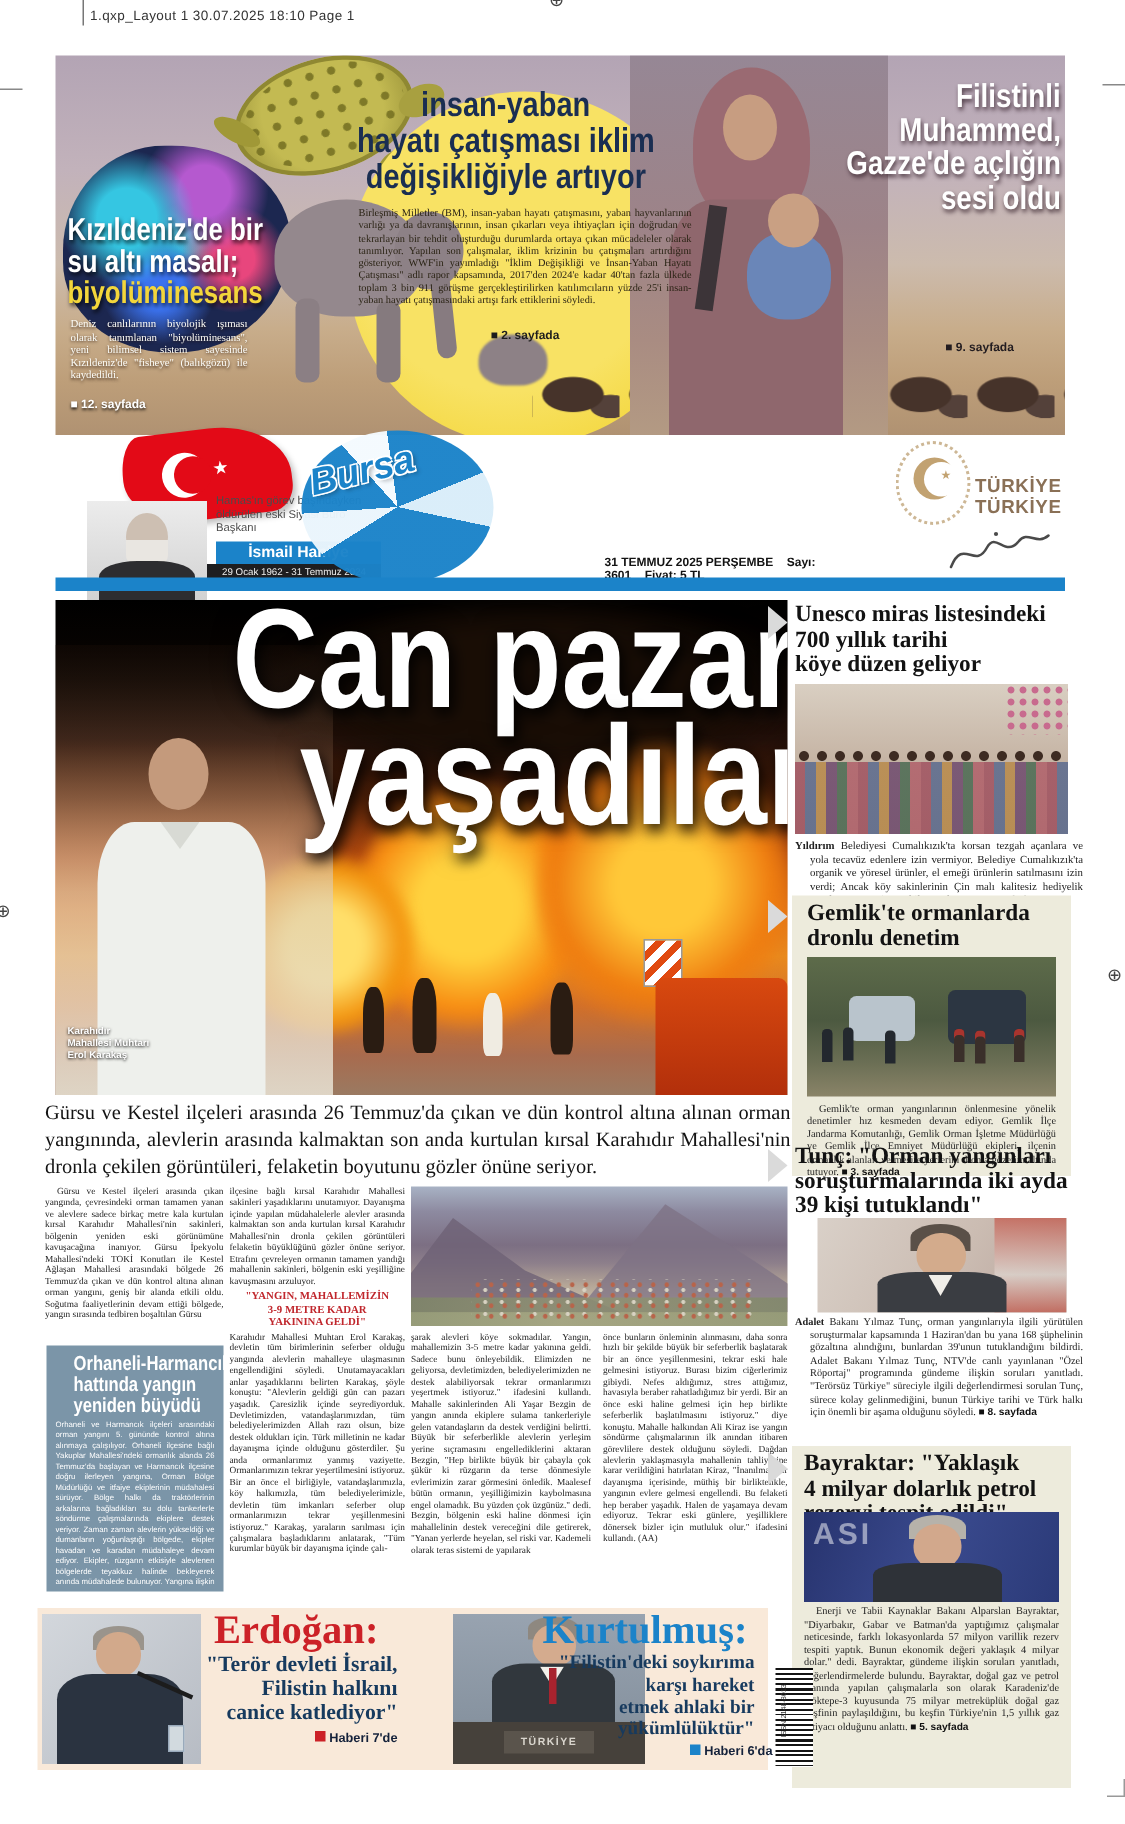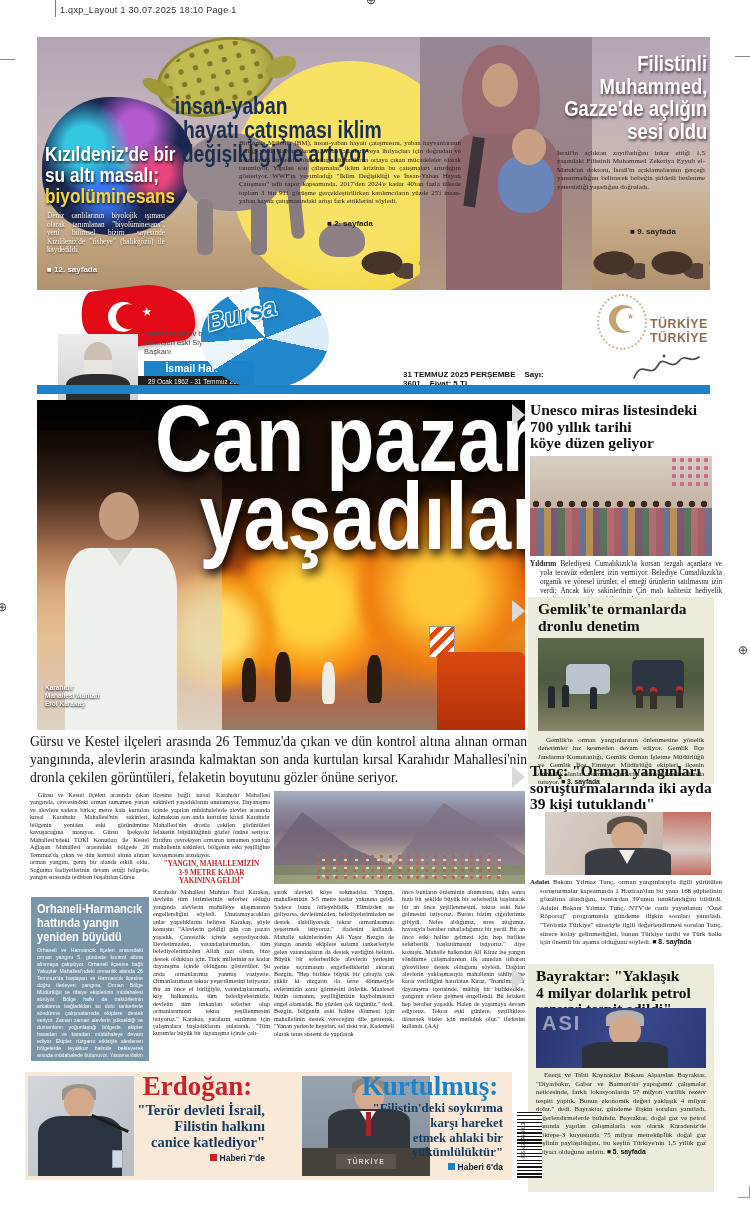--- a/index.html
+++ b/index.html
@@ -59,22 +59,22 @@
   .wstrap{left:48px;top:100px;width:12px;height:70px;background:#3c3438;transform:rotate(8deg);}
   .childBody{left:78px;top:118px;width:56px;height:58px;border-radius:45%;background:#6a86b8;}
   .childHead{left:92px;top:92px;width:34px;height:36px;border-radius:50%;background:#c9a083;}
 
   .bLeftHead{left:8px;top:106px;width:160px;font:bold 21px/21px "Liberation Sans",sans-serif;color:#fff;
     text-shadow:1px 2px 3px rgba(0,0,0,.75);}
   .bLeftHead .hl{color:#f3d63b;}
   .bLeftBody{left:10px;top:175px;width:118px;font:7.2px/8.6px "Liberation Serif",serif;color:#fdfdf8;
     text-shadow:0 1px 2px rgba(40,20,10,.8);}
   .bLeftRef{left:10px;top:228px;font:bold 8px "Liberation Sans",sans-serif;color:#fff;text-shadow:0 1px 2px rgba(0,0,0,.8);}
-  .bCenterHead{left:127px;top:20px;width:320px;text-align:left;
-    font:bold 23px/24px "Liberation Sans",sans-serif;color:#1a2e52;margin-top:37px;}
+  .bCenterHead{left:140px;top:20px;width:320px;text-align:center;
+    font:bold 23px/24px "Liberation Sans",sans-serif;color:#1a2e52;}
   .bCenterBody{left:202px;top:102px;width:222px;font:6.9px/8.3px "Liberation Serif",serif;color:#2a2314;text-align:justify;}
   .bCenterRef{left:202px;top:182px;width:222px;text-align:center;font:bold 8px "Liberation Sans",sans-serif;color:#1d1d1d;}
   .bRightHead{left:410px;top:16px;width:260px;text-align:right;
     font:bold 22px/22.5px "Liberation Sans",sans-serif;color:#fff;text-shadow:1px 2px 3px rgba(40,20,30,.75);}
   .bRightBody{left:520px;top:112px;width:148px;font:7px/8.4px "Liberation Serif",serif;color:#2b2227;text-align:justify;}
   .bRightRef{left:566px;top:190px;width:100px;text-align:center;font:bold 8px "Liberation Sans",sans-serif;color:#221c20;}
 
   
   .flag{left:82px;top:286px;width:112px;height:60px;background:#e30a17;transform:rotate(-7deg);
     border-radius:12% 46% 14% 40%/46% 60% 30% 52%;box-shadow:2px 3px 4px rgba(0,0,0,.25);}
@@ -128,21 +128,21 @@
     text-shadow:3px 5px 10px rgba(0,0,0,.85),0 0 18px rgba(0,0,0,.5);}
   .deck{left:30px;top:733px;width:497px;font:13.6px/18.2px "Liberation Serif",serif;color:#131313;text-align:justify;}
   .colbody{font:6.2px/7.45px "Liberation Serif",serif;color:#1a1a1a;text-align:justify;overflow:hidden;}
   .c1{left:30px;top:791px;width:119px;height:104px;}
   .c2{left:153px;top:791px;width:117px;height:273px;}
   .c3{left:274px;top:888px;width:120px;height:177px;}
   .c4{left:402px;top:888px;width:123px;height:177px;}
   .indent{text-indent:8px;}
   .subheadRed{font:bold 7.2px/8.6px "Liberation Serif",serif;color:#c0272d;text-align:center;margin:2px 0;}
   .sbox{left:31px;top:897px;width:118px;height:164px;background:#7b95a8;box-sizing:border-box;padding:5px 6px;}
-  .sboxH{font:bold 13.5px/13.8px "Liberation Sans",sans-serif;color:#fff;}
+  .sboxH{font:bold 13.5px/13.8px "Liberation Sans",sans-serif;color:#fff;margin-left:12px;}
   .sboxB{margin-top:4px;font:5.2px/7px "Liberation Sans",sans-serif;color:#fff;text-align:justify;overflow:hidden;height:110px;}
   .dronePhoto{left:274px;top:791px;width:251px;height:93px;overflow:hidden;
     background:linear-gradient(180deg,#a8b2c4 0%,#8d8aa0 18%,#7c6f83 42%,#8d7f8b 55%,#b3a496 70%,#c9bfa9 84%,#cfc6b0 100%);}
   .ridge1{left:-20px;top:14px;width:160px;height:70px;background:#6e6276;clip-path:polygon(0 100%,30% 10%,60% 60%,100% 100%);opacity:.8;}
   .ridge2{left:110px;top:8px;width:170px;height:76px;background:#7d7184;clip-path:polygon(0 100%,35% 5%,70% 55%,100% 100%);opacity:.75;}
   .village{left:40px;top:62px;width:190px;height:28px;
     background:radial-gradient(circle,#b8644a 1.3px,transparent 1.8px),radial-gradient(circle,#d8d2c2 1.1px,transparent 1.6px);
     background-size:9px 7px,11px 8px;background-position:0 0,4px 3px;}
   .greens{left:0px;top:74px;width:251px;height:19px;background:linear-gradient(90deg,#7e8a62,#93987０ 40%,#8a9168 70%,#7e8a62);opacity:.7;}
 
@@ -244,38 +244,37 @@
       <div class="abs wstrap"></div>
       <div class="abs childBody"></div>
       <div class="abs childHead"></div>
     </div>
 
     <div class="abs bLeftHead">
       <span class="cond">Kızıldeniz'de bir</span><br>
       <span class="cond">su altı masalı;</span><br>
       <span class="cond hl">biyolüminesans</span>
     </div>
-    <div class="abs bLeftBody just">Deniz canlılarının biyolojik ışıması olarak tanımlanan "biyolüminesans", yeni bilimsel bizim sayesinde Kızıldeniz'de "fisheye" (balıkgözü) ile kaydedildi.</div>
+    <div class="abs bLeftBody just">Deniz canlılarının biyolojik ışıması olarak tanımlanan "biyolüminesans", yeni bilimsel sistem sayesinde Kızıldeniz'de "fisheye" (balıkgözü) ile kaydedildi.</div>
     <div class="abs bLeftRef">■ 12. sayfada</div>
 
     <div class="abs bCenterHead">
       <span class="condC">insan-yaban</span><br>
       <span class="condC">hayatı çatışması iklim</span><br>
       <span class="condC">değişikliğiyle artıyor</span>
     </div>
     <div class="abs bCenterBody">Birleşmiş Milletler (BM), insan-yaban hayatı çatışmasını, yaban hayvanlarının varlığı ya da davranışlarının, insan çıkarları veya ihtiyaçları için doğrudan ve tekrarlayan bir tehdit oluşturduğu durumlarda ortaya çıkan mücadeleler olarak tanımlıyor. Yapılan son çalışmalar, iklim krizinin bu çatışmaları artırdığını gösteriyor. WWF'in yayımladığı "İklim Değişikliği ve İnsan-Yaban Hayatı Çatışması" adlı rapor kapsamında, 2017'den 2024'e kadar 40'tan fazla ülkede toplam 3 bin 911 görüşme gerçekleştirilirken katılımcıların yüzde 25'i insan-yaban hayatı çatışmasındaki artışı fark ettiklerini söyledi.</div>
     <div class="abs bCenterRef">■ 2. sayfada</div>
 
     <div class="abs bRightHead">
       <span class="condR">Filistinli</span><br>
       <span class="condR">Muhammed,</span><br>
       <span class="condR">Gazze'de açlığın</span><br>
       <span class="condR">sesi oldu</span>
     </div>
-    <div class="abs bRightBody">İsrail'in açlıktan zayıfladığını inkar ettiği 1,5 yaşındaki Filistinli Muhammed Zekeriya Eyyub el-Matuk'un doktoru, İsrail'in açıklamalarının gerçeği yansıtmadığını belirterek bebeğin şiddetli beslenme yetersizliği yaşadığını doğruladı.</div>
     <div class="abs bRightRef">■ 9. sayfada</div>
   </div>
 
   <div class="abs flag">
     <div class="abs fcres1"></div>
     <div class="abs fcres2"></div>
     <span class="abs fstar">★</span>
   </div>
   <div class="abs haniye">
     <div class="abs hface"></div>
@@ -464,21 +463,21 @@
       <div class="abs kpodium"></div>
       <div class="abs kplate">TÜRKİYE</div>
     </div>
     <div class="abs qname" style="left:330px;top:0;width:150px;text-align:center;color:#1b83c9">Kurtulmuş:</div>
     <div class="abs qtext" style="left:345px;top:29px;width:133px;font-size:12.8px;line-height:14.8px">
       <div>"Filistin'deki soykırıma</div>
       <div>karşı hareket</div>
       <div>etmek ahlaki bir</div>
       <div>yükümlülüktür"</div>
     </div>
-    <div class="abs qref" style="left:345px;top:90px;width:133px">
+    <div class="abs qref" style="left:357px;top:90px;width:133px">
       <span class="sq" style="background:#1b83c9"></span><span>Haberi 6'da</span>
     </div>
   </div>
 
   <div class="abs barcode"></div>
   <div class="abs issn">ISSN 2148-8013</div>
 
 </div>
 
 </body></html>

